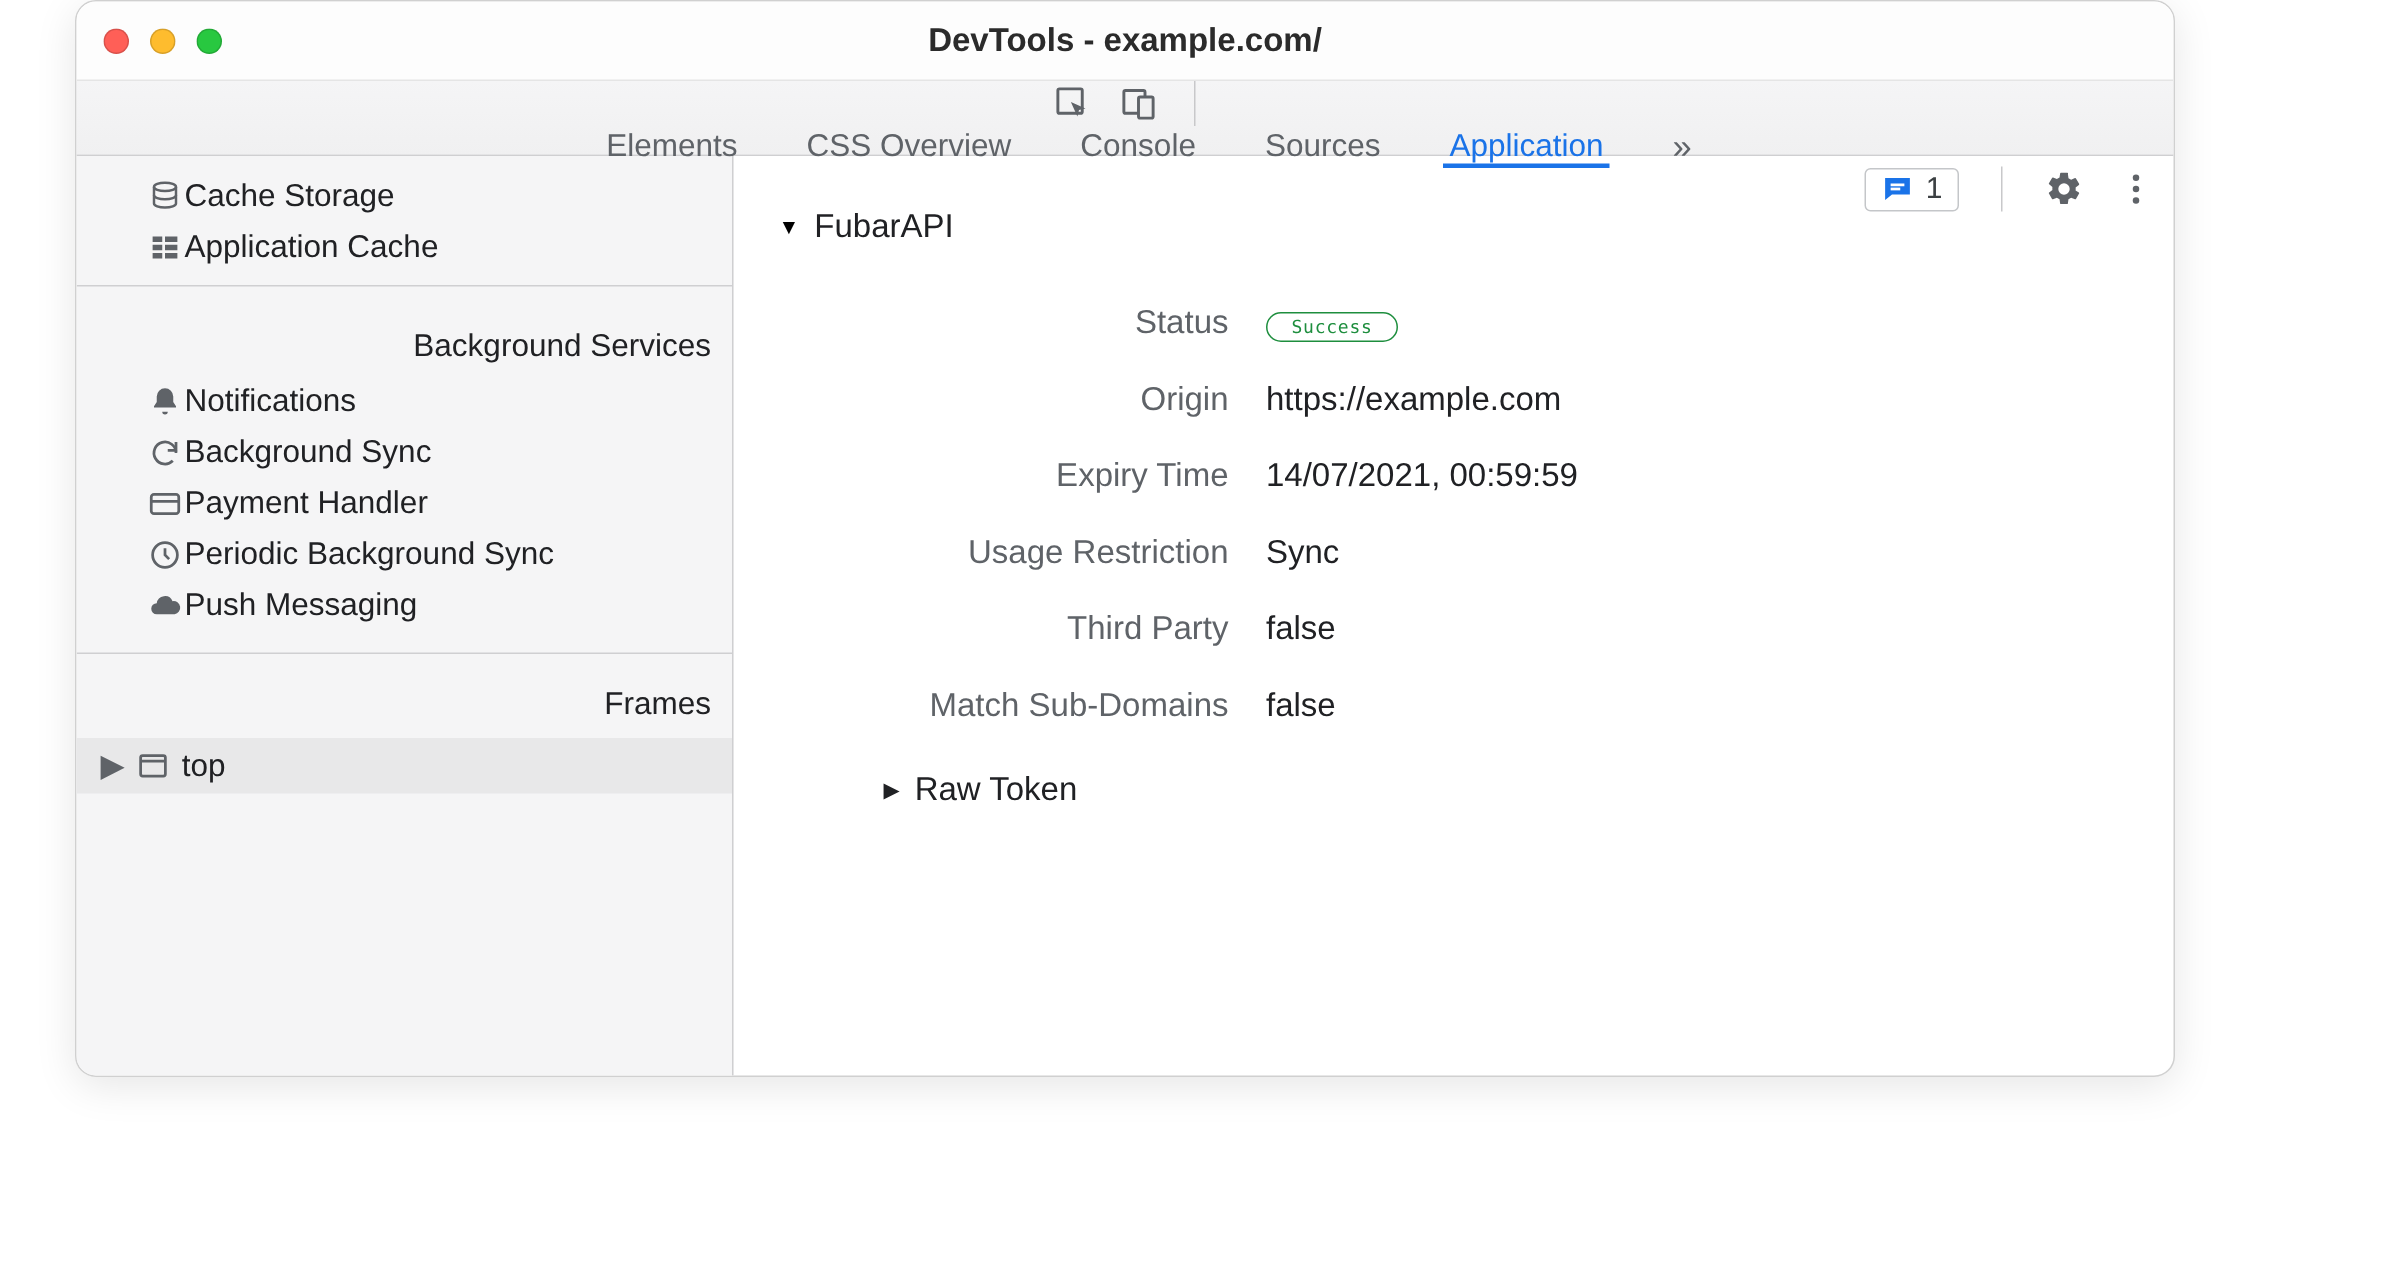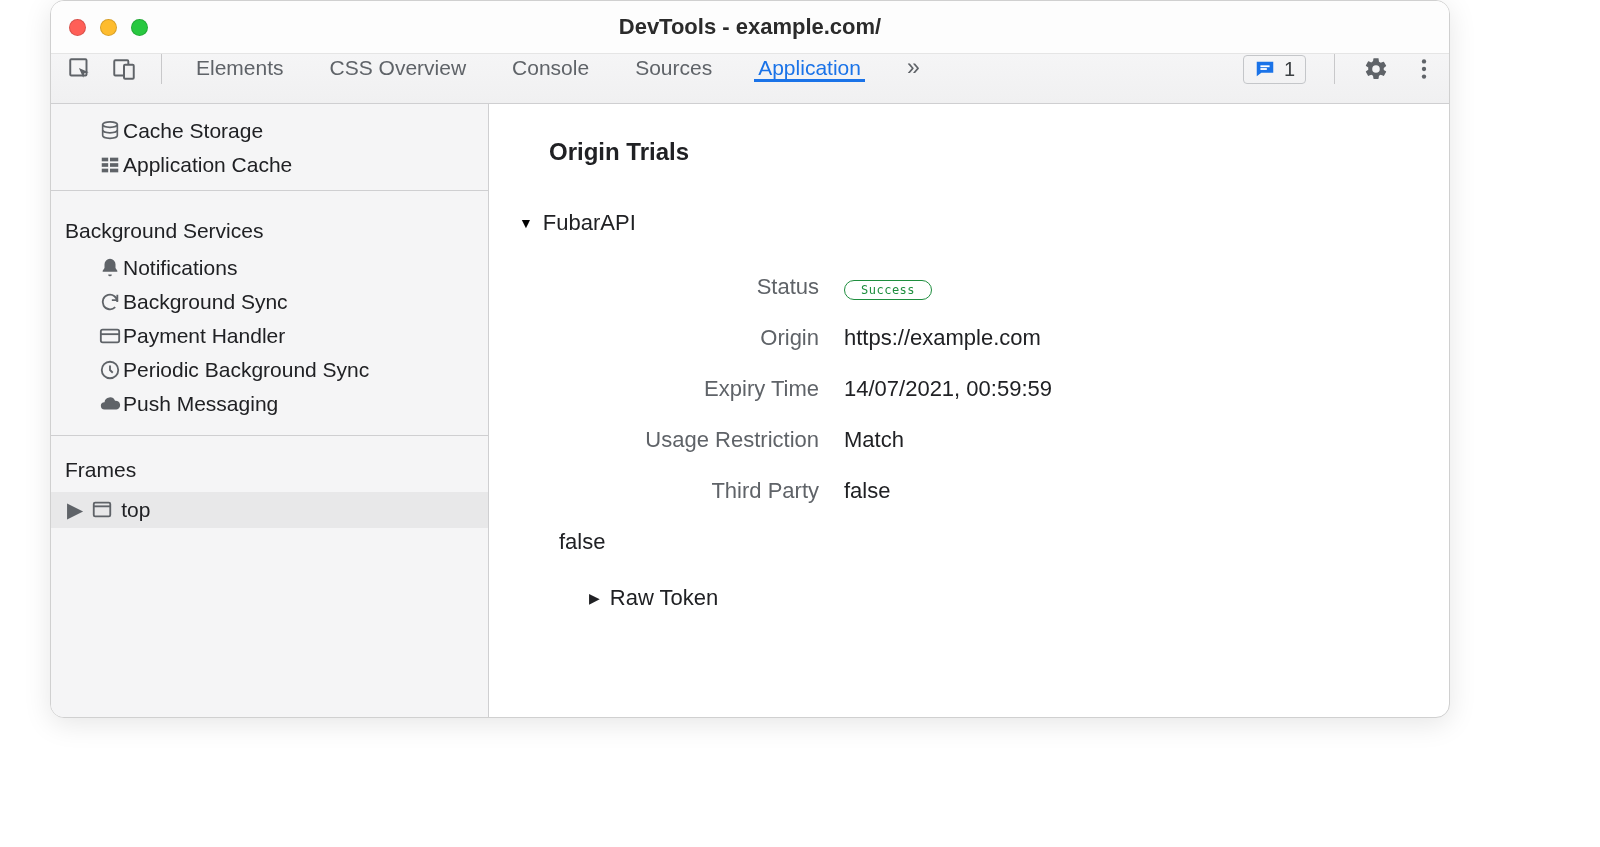--- a/index.html
+++ b/index.html
@@ -38,22 +38,23 @@
   .tl.red { background: #ff5f57; }
   .tl.yel { background: #febc2e; }
   .tl.grn { background: #28c840; }
   .title { font-size: 22px; font-weight: 700; color: #2b2b2b; }
 
   .toolbar {
     height: 50px;
     background: linear-gradient(#f5f5f6,#f0f0f1);
     border-bottom: 1px solid #cfcfd1;
     display: flex;
-    align-items: flex-start;
+    align-items: center;
     padding: 0 12px 0 16px;
+    flex-direction: column;
   }
   .tb-left { display: flex; align-items: center; gap: 18px; }
   .tb-icon { color: #5f6368; display:flex; align-items:center; justify-content:center; cursor:pointer; }
   .tb-sep { width:1px; height:30px; background:#c8c8ca; margin: 0 6px; }
   .tabs { display:flex; align-items:stretch; margin-left: 28px; gap: 46px; font-size: 21px; color:#5f6368; }
   .tab { display:flex; align-items:center; cursor:pointer; position:relative; }
   .tab.active { color:#1a73e8; }
   .tab.active::after { content:""; position:absolute; left:-4px; right:-4px; bottom:-1px; height:3px; background:#1a73e8; }
   .tb-right { margin-left:auto; display:flex; align-items:center; gap: 22px; }
   .issues-badge { display:flex; align-items:center; gap:8px; border:1px solid #c4c6c9; border-radius:4px; padding:2px 10px; cursor:pointer; }
@@ -65,21 +66,21 @@
   .sidebar {
     width: 438px;
     border-right: 1px solid #cfcfd1;
     background: #f5f5f6;
     font-size: 21px;
     color:#202124;
     overflow:hidden;
   }
   .sb-group-sep { height:1px; background:#cfcfd1; margin: 8px 0 14px; }
   .sb-top-pad { height: 10px; }
-  .sb-header { padding: 14px 14px 8px; font-size:21px; color:#202124; }
+  .sb-header { padding: 14px 14px 8px; font-size:21px; color:#202124;text-align:right; }
   .sb-item { display:flex; align-items:center; gap:2px; padding: 5px 0 5px 48px; cursor:pointer; }
   .sb-item svg { flex:0 0 auto; }
   .sb-item span { }
   .frames-block { margin-top: 20px; }
   .frame-row {
     display:flex; align-items:center; gap:8px;
     padding: 6px 0 6px 16px;
     background:#e8e8e9;
     cursor:pointer;
   }
@@ -287,45 +288,45 @@
                 <rect x="3" y="4" width="18" height="15" rx="1.5"></rect>
                 <line x1="3" y1="8" x2="21" y2="8"></line>
               </svg>
           </span>
           <span>top</span>
         </div>
       </div>
     </div>
 
     <div class="main">
-      <h2>Origin Trials</h2>
 
       <div class="disclosure" style="margin-left:-30px;">
         <span class="arrow">▼</span>
         <span>FubarAPI</span>
       </div>
 
       <div class="details">
         <div class="dkey">Status</div>
         <div class="dval">
           <span class="badge-success">Success</span>
         </div>
 
         <div class="dkey">Origin</div>
         <div class="dval">https://example.com</div>
 
         <div class="dkey">Expiry Time</div>
         <div class="dval">14/07/2021, 00:59:59</div>
 
         <div class="dkey">Usage Restriction</div>
-        <div class="dval">Match</div>
+        <div class="dval">Sync</div>
 
         <div class="dkey">Third Party</div>
         <div class="dval">false</div>
 
+        <div class="dkey">Match Sub-Domains</div>
         <div class="dval">false</div>
       </div>
 
       <div class="rawtoken">
         <span class="arrow">▶</span>
         <span>Raw Token</span>
       </div>
     </div>
 
   </div>

